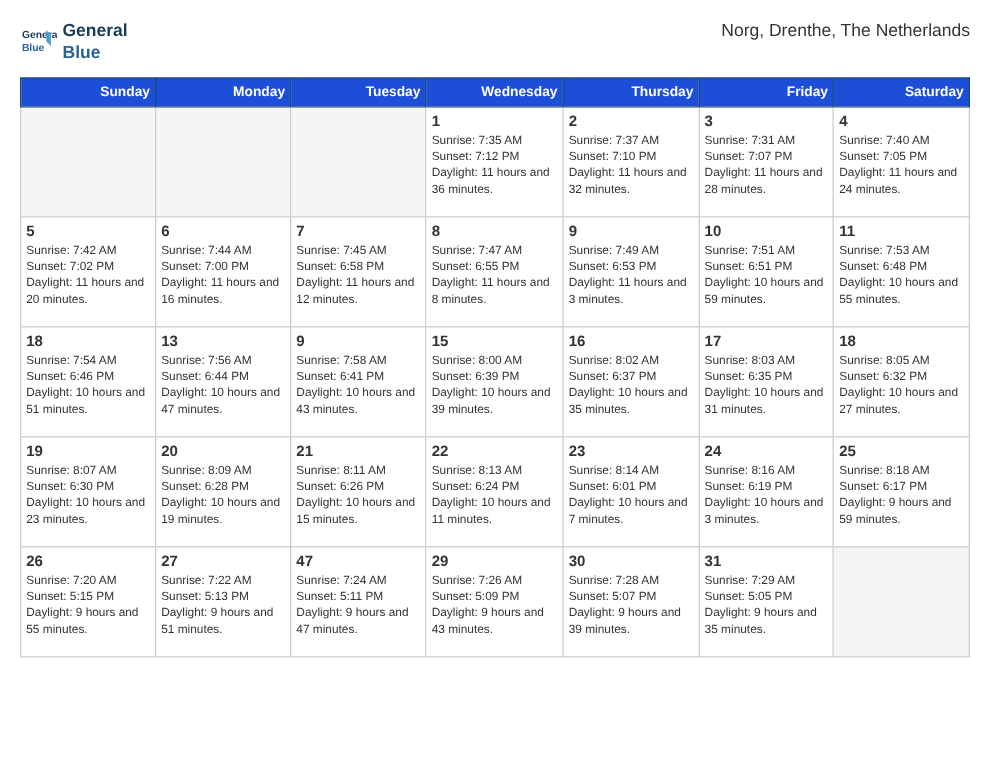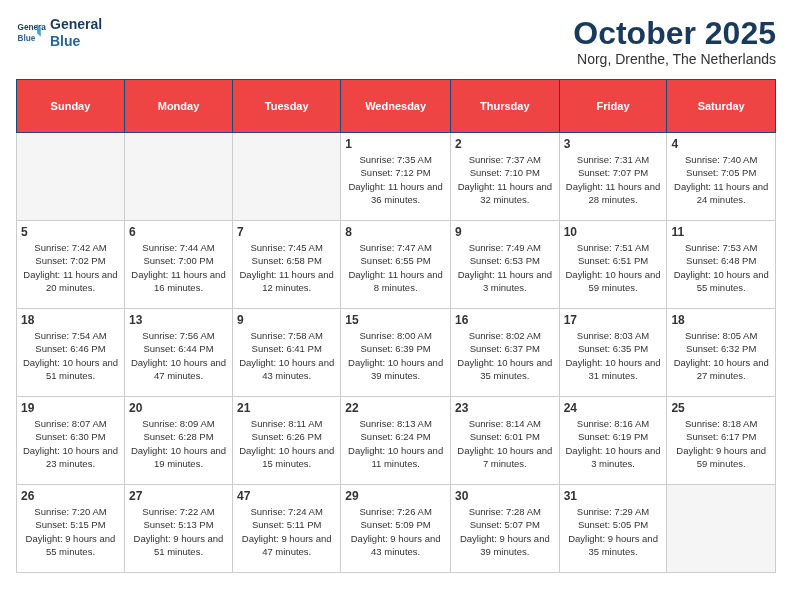--- a/index.html
+++ b/index.html
@@ -43,24 +43,24 @@
     .location-title {
       font-size: 14px;
       color: #333;
     }
     .calendar-table {
       width: 100%;
       border-collapse: collapse;
       font-size: 10px;
     }
     .calendar-table th {
-      background-color: #ef4444;
+      background-color: #1d4ed8;
       color: #fff;
-      padding: 20px 4px;
-      text-align: center;
+      padding: 5px 4px;
+      text-align: right;
       font-size: 11px;
       border: 1px solid #1a4a76;
     }
     .calendar-table td {
       border: 1px solid #ccc;
       vertical-align: top;
       padding: 4px;
       width: 113px;
       min-height: 80px;
       background: #fff;
@@ -71,21 +71,20 @@
     .day-number {
       font-size: 12px;
       font-weight: bold;
       color: #333;
       margin-bottom: 2px;
     }
     .day-info {
       font-size: 9.5px;
       color: #333;
       line-height: 1.4;
-      text-align: center;
     }
     .week-row td {
       height: 88px;
     }
   </style>
 </head>
 <body>
 
 <div class="header-area">
   <div class="logo">
@@ -95,21 +94,20 @@
       <text x="2" y="16" font-size="11" font-weight="bold" fill="#1a3a5c" font-family="Arial">General</text>
       <text x="2" y="30" font-size="11" font-weight="bold" fill="#2a6496" font-family="Arial">Blue</text>
       <polygon points="28,8 38,18 33,13 33,25 28,20" fill="#4a9fd4"></polygon>
     </svg>
     <div>
       <div class="logo-text" style="color:#1a3a5c">General</div>
       <div class="logo-text" style="color:#2a6496">Blue</div>
     </div>
   </div>
   <div class="title-area">
-    <div class="month-title">October 2025</div>
     <div class="location-title">Norg, Drenthe, The Netherlands</div>
   </div>
 </div>
 
 <table class="calendar-table">
   <thead>
     <tr>
     <th>Sunday</th>
         <th>Monday</th>
         <th>Tuesday</th>

